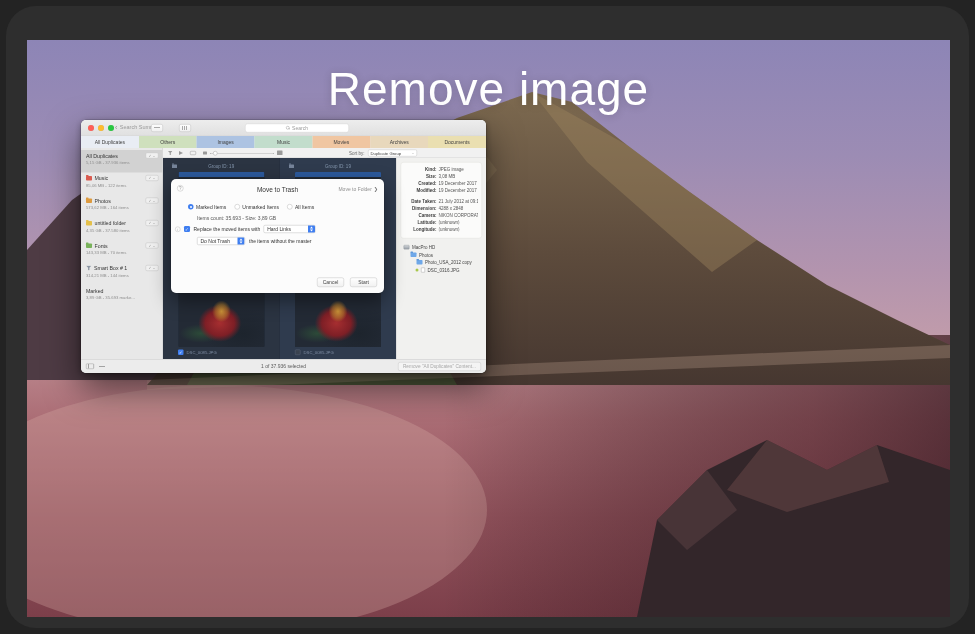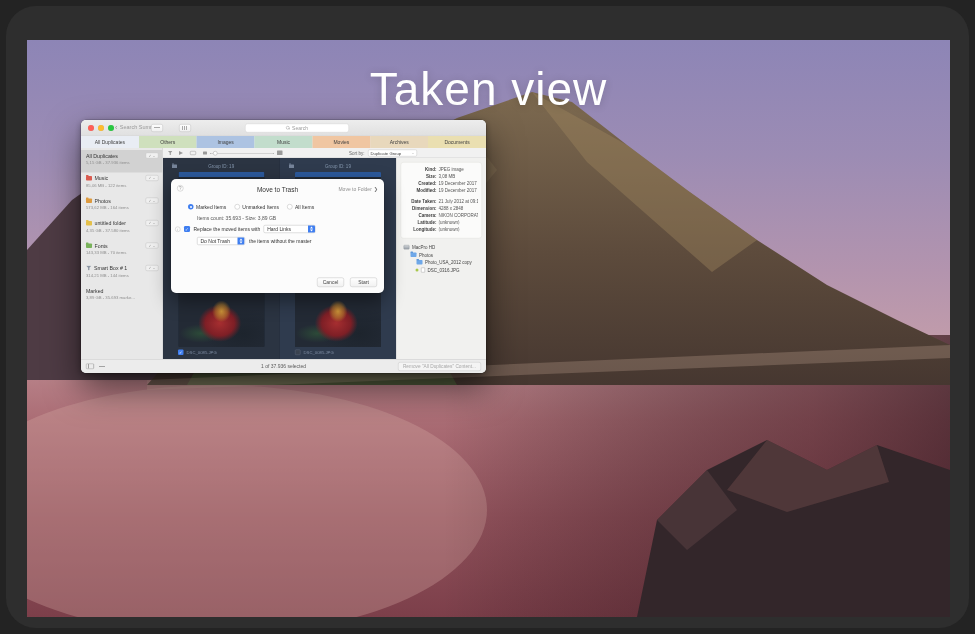--- a/index.html
+++ b/index.html
@@ -183,21 +183,21 @@
     <path d="M120 345 L240 210 L300 150 L360 118 L430 78 L505 52 L545 62 L600 105 L660 150 L730 200 L800 245 L870 280 L923 305 L923 345 Z" fill="url(#ridge)"></path>
     <path d="M505 52 L600 105 L660 150 L730 200 L685 232 L560 122 Z" fill="#a08760" opacity="0.4"></path>
     <path d="M360 118 L430 78 L470 130 L420 190 L350 170 Z" fill="#8f7c5c" opacity="0.35"></path>
     <path d="M200 275 L300 195 L380 255 L430 345 L160 345 Z" fill="#4f5c3a" opacity="0.85"></path>
     <path d="M120 340 L923 305 L923 318 L120 350 Z" fill="#d9b7a5" opacity="0.25"></path>
     <path d="M610 577 L630 480 L680 430 L740 400 L800 430 L850 405 L923 430 L923 577 Z" fill="#33262a"></path>
     <path d="M740 400 L800 430 L850 405 L862 442 L760 472 L700 450 Z" fill="#6b4847" opacity="0.5"></path>
     <path d="M630 480 L680 430 L710 470 L660 510 Z" fill="#513b3d" opacity="0.7"></path>
   </svg>
 
-  <div class="hero">Taken view</div>
+  <div class="hero">Remove image</div>
 
   <div class="window">
 
     <div class="titlebar">
       <div class="traffic">
         <span class="tl red"></span>
         <span class="tl yellow"></span>
         <span class="tl green"></span>
       </div>
       <div class="back">

